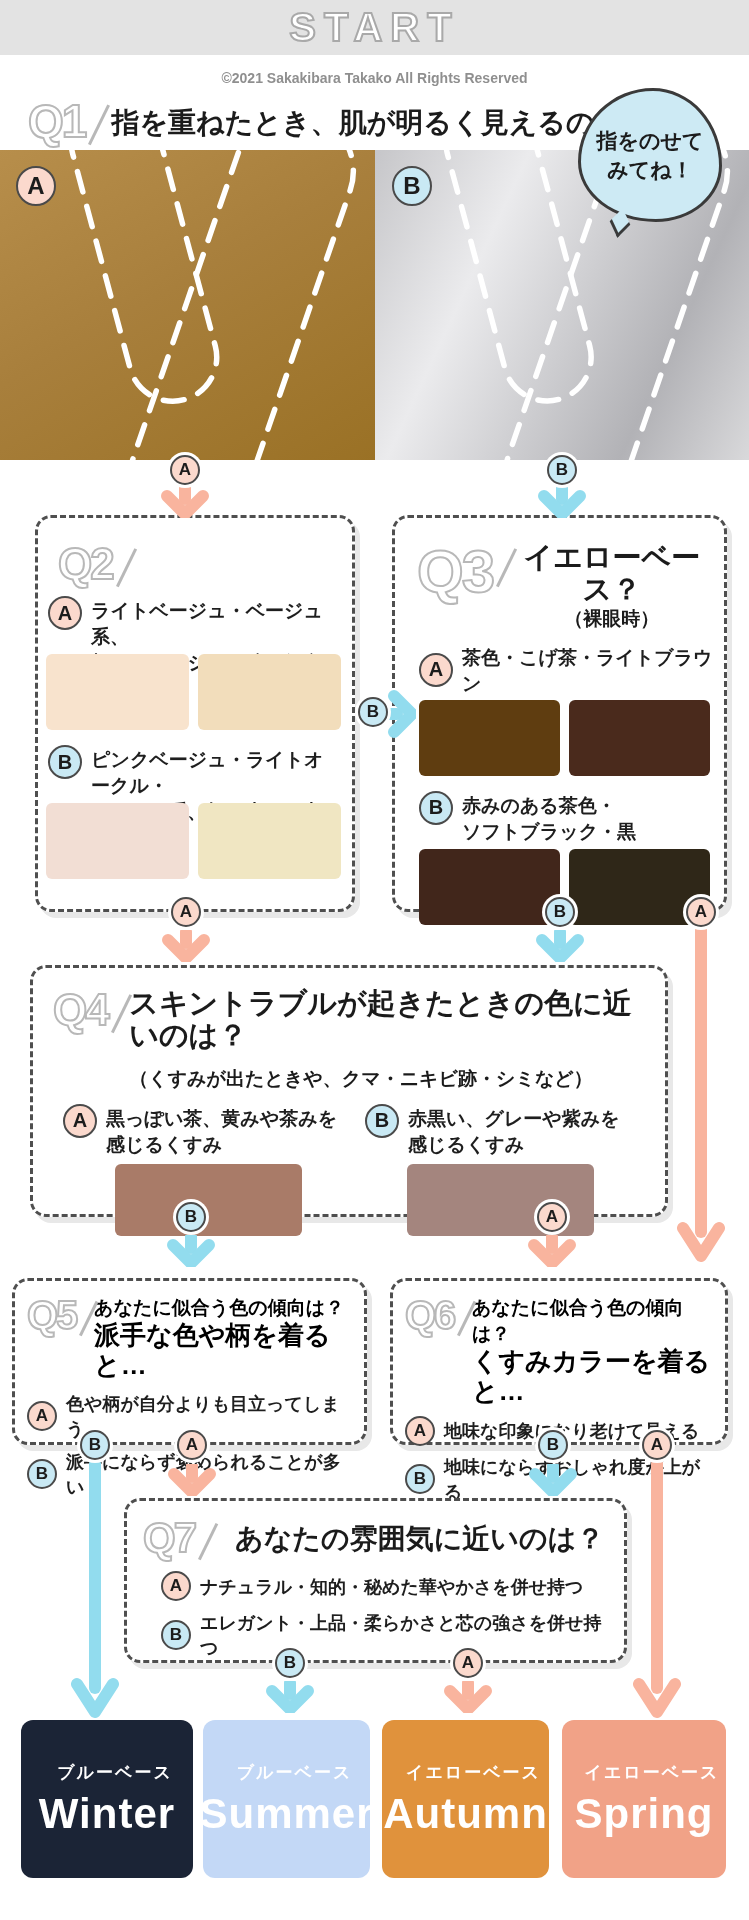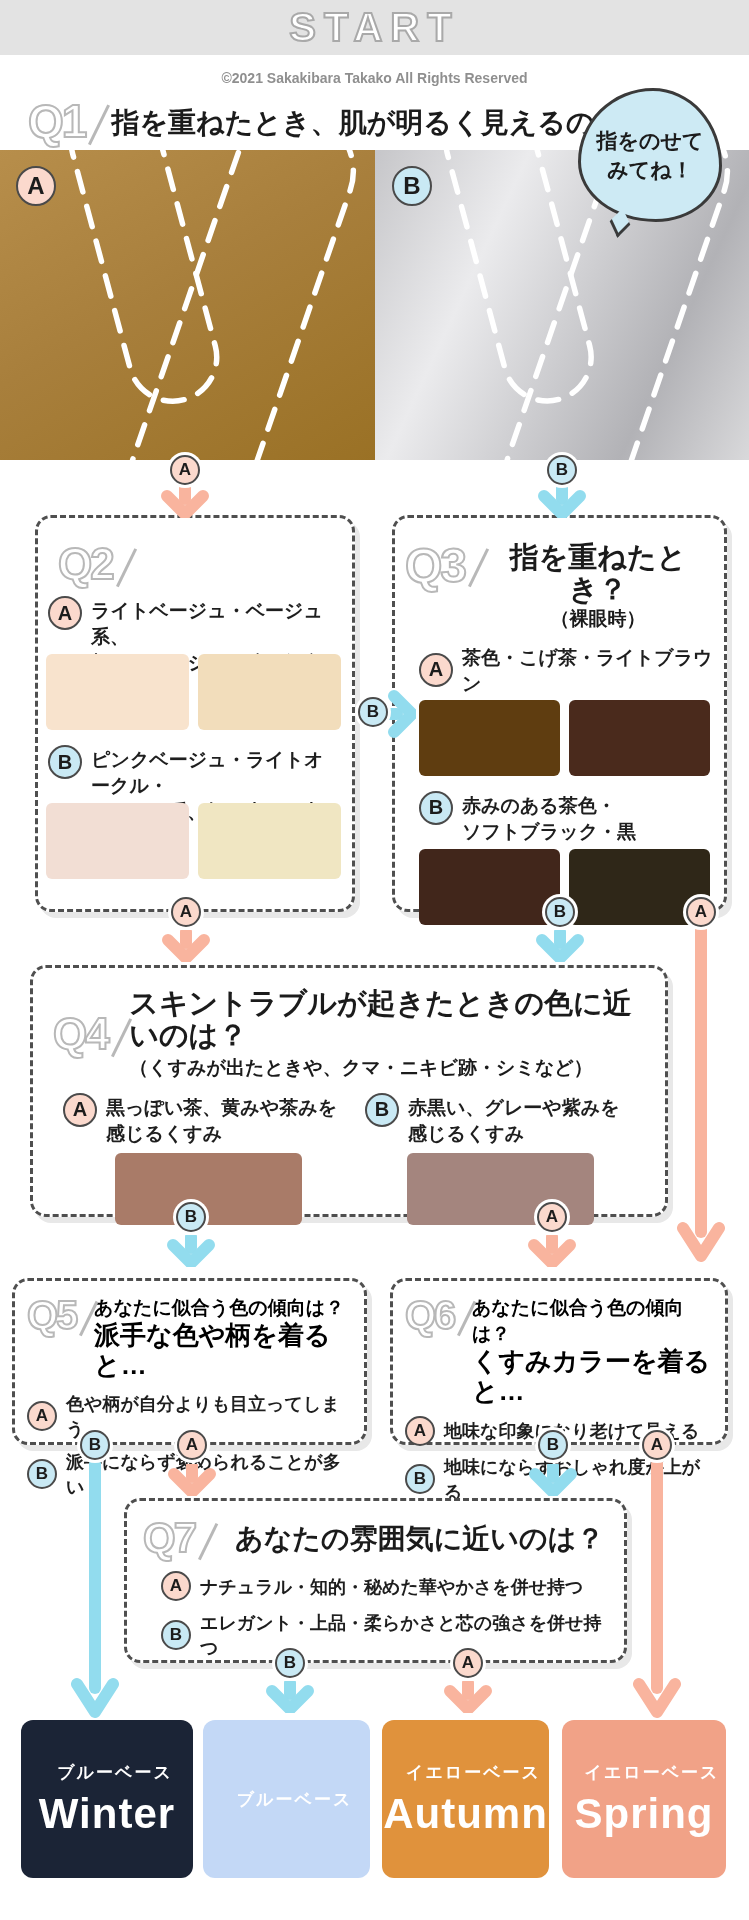--- a/index.html
+++ b/index.html
@@ -143,24 +143,24 @@
       </div>
     </div>
     <div style="display:flex;gap:9px;margin-top:2px;">
       <div class="swatch" style="width: 145px; height: 76px; background-color: rgb(242, 222, 212);"></div>
       <div class="swatch" style="width: 145px; height: 76px; background-color: rgb(240, 230, 194);"></div>
     </div>
   </div>
 
   <div class="qbox" style="left:392px;top:515px;width:335px;height:397px;padding:24px 11px 0 10px;">
     <div style="display:flex;align-items:flex-start;">
-      <span class="qnum" style="font-size:48px;">Q3</span>
+      <span class="qnum" style="font-size:60px;margin-left:12px;">Q3</span>
       <span class="qslash" style="height:42px;margin:2px 0 0 3px;"></span>
       <div style="margin-left:12px;text-align:center;">
-        <div class="boxtitle">指を重ねたとき？</div>
+        <div class="boxtitle">イエローベース？</div>
         <div class="boxsub">（裸眼時）</div>
       </div>
     </div>
     <div class="optrow" style="margin:10px 0 0 14px;height:56px;align-items:center;">
       <span class="badge b34 pinkbg inline">A</span>
       <div class="opttxt">茶色・こげ茶・ライトブラウン</div>
     </div>
     <div style="display:flex;gap:9px;margin:2px 0 0 14px;">
       <div class="swatch" style="width: 141px; height: 76px; background-color: rgb(95, 61, 16);"></div>
       <div class="swatch" style="width: 141px; height: 76px; background-color: rgb(74, 42, 28);"></div>
@@ -194,26 +194,26 @@
   <svg class="arr bluestroke" style="left:536px;top:930px;" width="48" height="32">
     <line x1="24" y1="2" x2="24" y2="13" stroke-width="12" stroke-linecap="round"></line>
     <polyline points="6,10 24,28 42,10" fill="none" stroke-width="12" stroke-linejoin="round" stroke-linecap="round"></polyline>
   </svg>
   <svg class="arr pinkstroke" style="left:677px;top:928px;" width="48" height="334">
     <line x1="24" y1="2" x2="24" y2="304" stroke-width="12" stroke-linecap="round"></line>
     <polyline points="6,300 24,328 42,300" fill="none" stroke-width="12" stroke-linejoin="round" stroke-linecap="round"></polyline>
   </svg>
 
   <div class="qbox" style="left:30px;top:965px;width:638px;height:252px;padding:20px 16px 0 16px;">
-    <div style="display:flex;align-items:center;">
+    <div style="display:flex;align-items:flex-start;">
       <span class="qnum" style="font-size:44px;margin-left:4px;">Q4</span>
       <span class="qslash" style="height:42px;margin:2px 0 0 3px;"></span>
       <div style="margin-left:16px;">
         <div class="boxtitle">スキントラブルが起きたときの色に近いのは？</div>
-        <div class="boxsub" style="margin-top:3px;">（くすみが出たときや、クマ・ニキビ跡・シミなど）</div>
+        <div class="boxsub" style="margin-top:14px;">（くすみが出たときや、クマ・ニキビ跡・シミなど）</div>
       </div>
     </div>
     <div style="display:flex;margin-top:12px;">
       <div style="width:300px;padding-left:14px;">
         <div class="optrow">
           <span class="badge b34 pinkbg inline">A</span>
           <div class="opttxt">
             <div>黒っぽい茶、黄みや茶みを</div>
             <div>感じるくすみ</div>
           </div>
@@ -330,20 +330,21 @@
     <line x1="24" y1="2" x2="24" y2="13" stroke-width="12" stroke-linecap="round"></line>
     <polyline points="6,10 24,28 42,10" fill="none" stroke-width="12" stroke-linejoin="round" stroke-linecap="round"></polyline>
   </svg>
 
   <div class="result" style="left: 21px; width: 172px; background-color: rgb(27, 36, 54);">
     <div class="base">ブルーベース</div>
     <div class="name">Winter</div>
   </div>
   <div class="result" style="left: 203px; width: 167px; background-color: rgb(195, 216, 246);">
     <div class="base">ブルーベース</div>
+    <div class="name">Summer</div>
   </div>
   <div class="result" style="left: 382px; width: 167px; background-color: rgb(224, 146, 60);">
     <div class="base">イエローベース</div>
     <div class="name">Autumn</div>
   </div>
   <div class="result" style="left: 562px; width: 164px; background-color: rgb(241, 162, 135);">
     <div class="base">イエローベース</div>
     <div class="name">Spring</div>
   </div>
 

